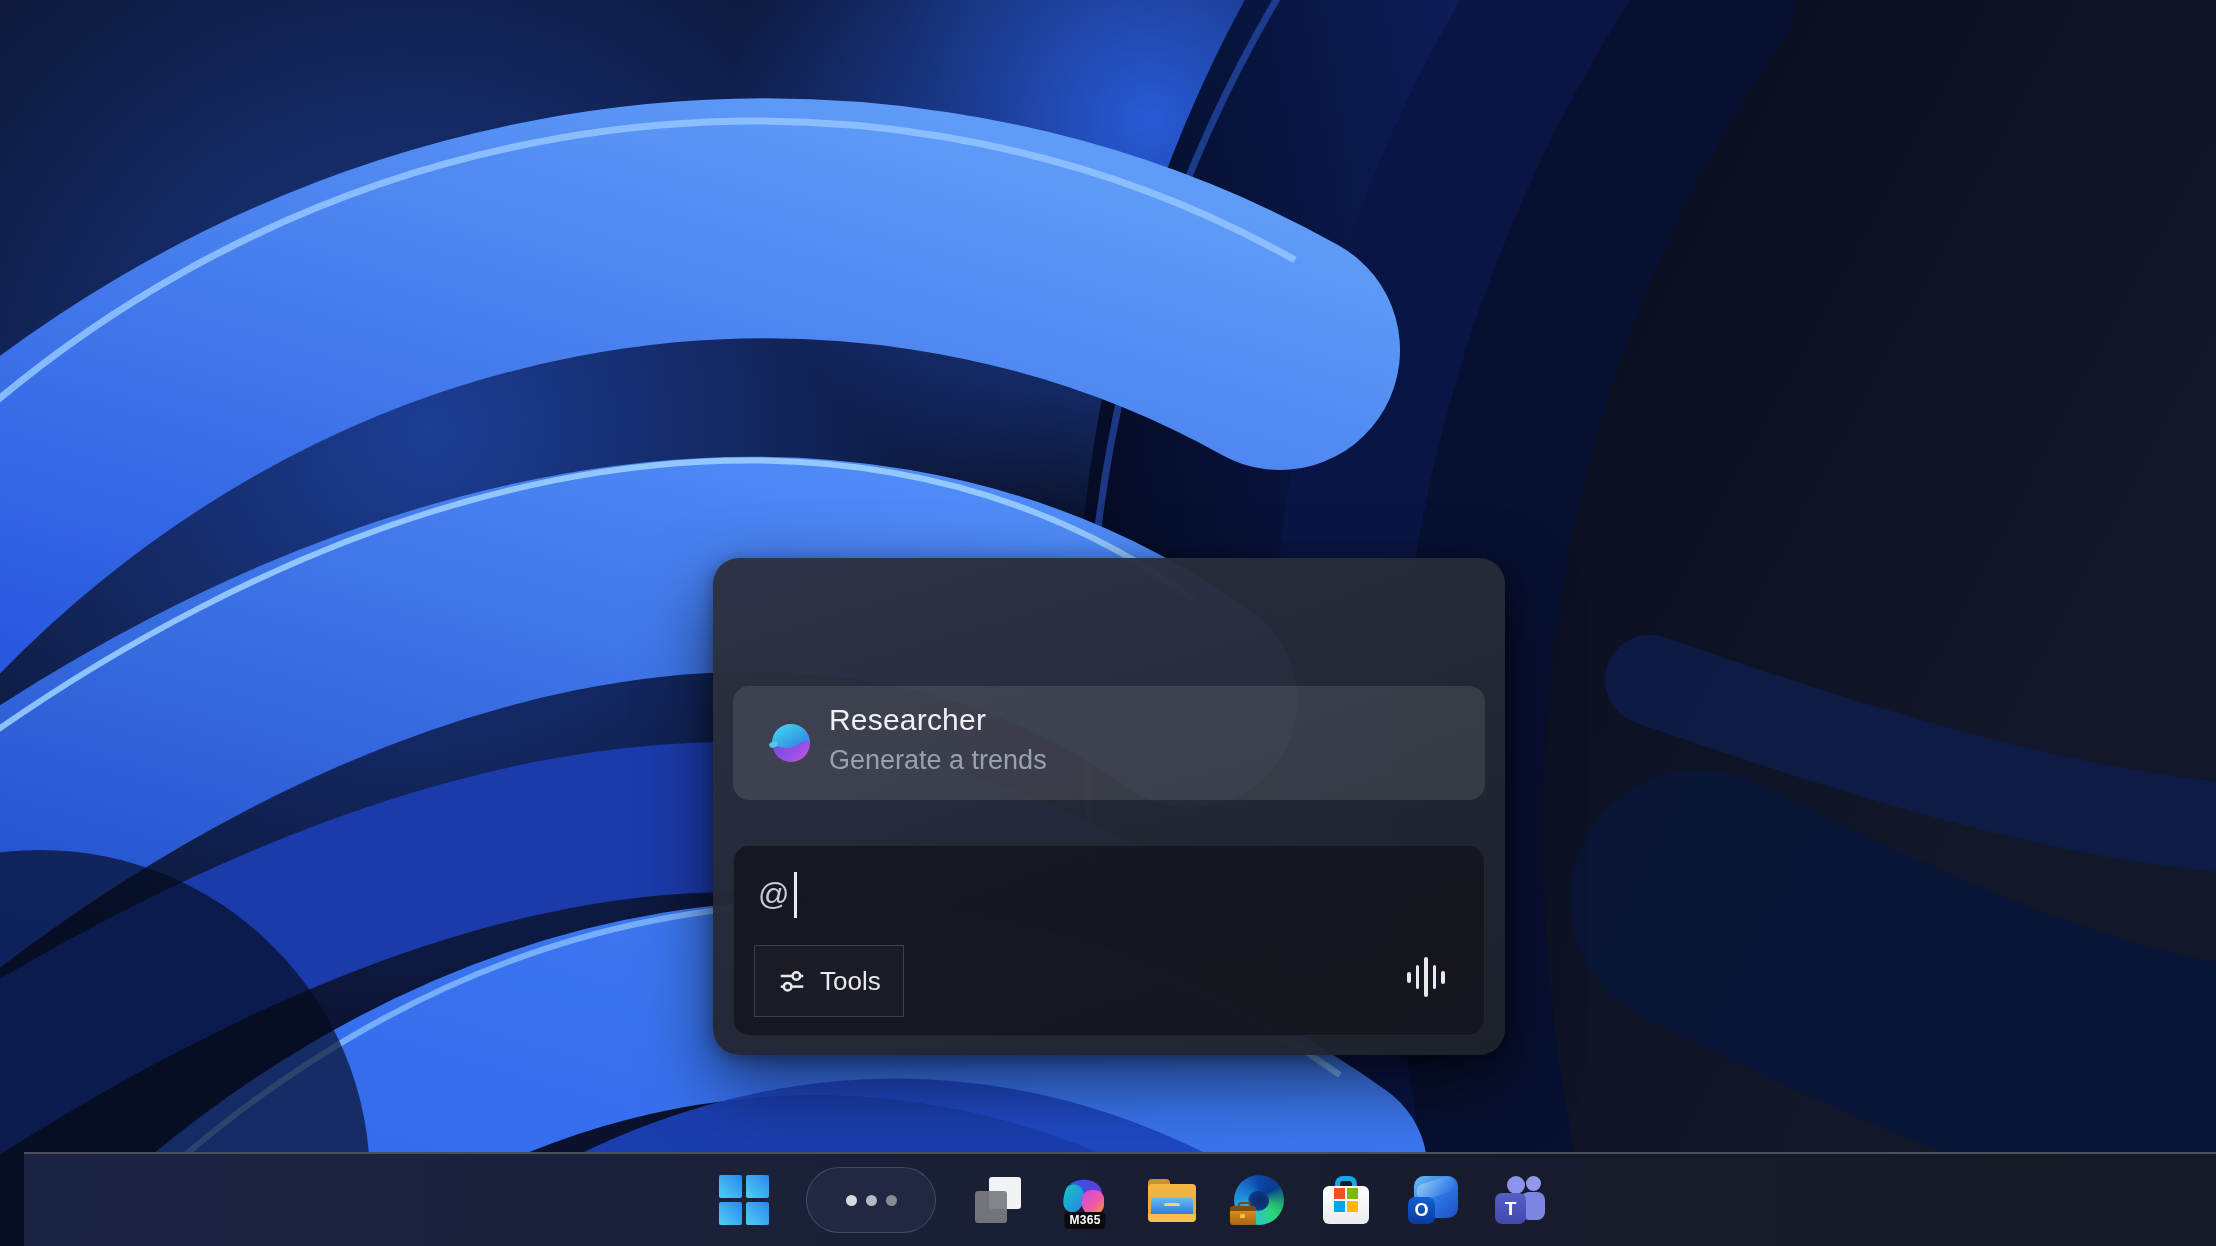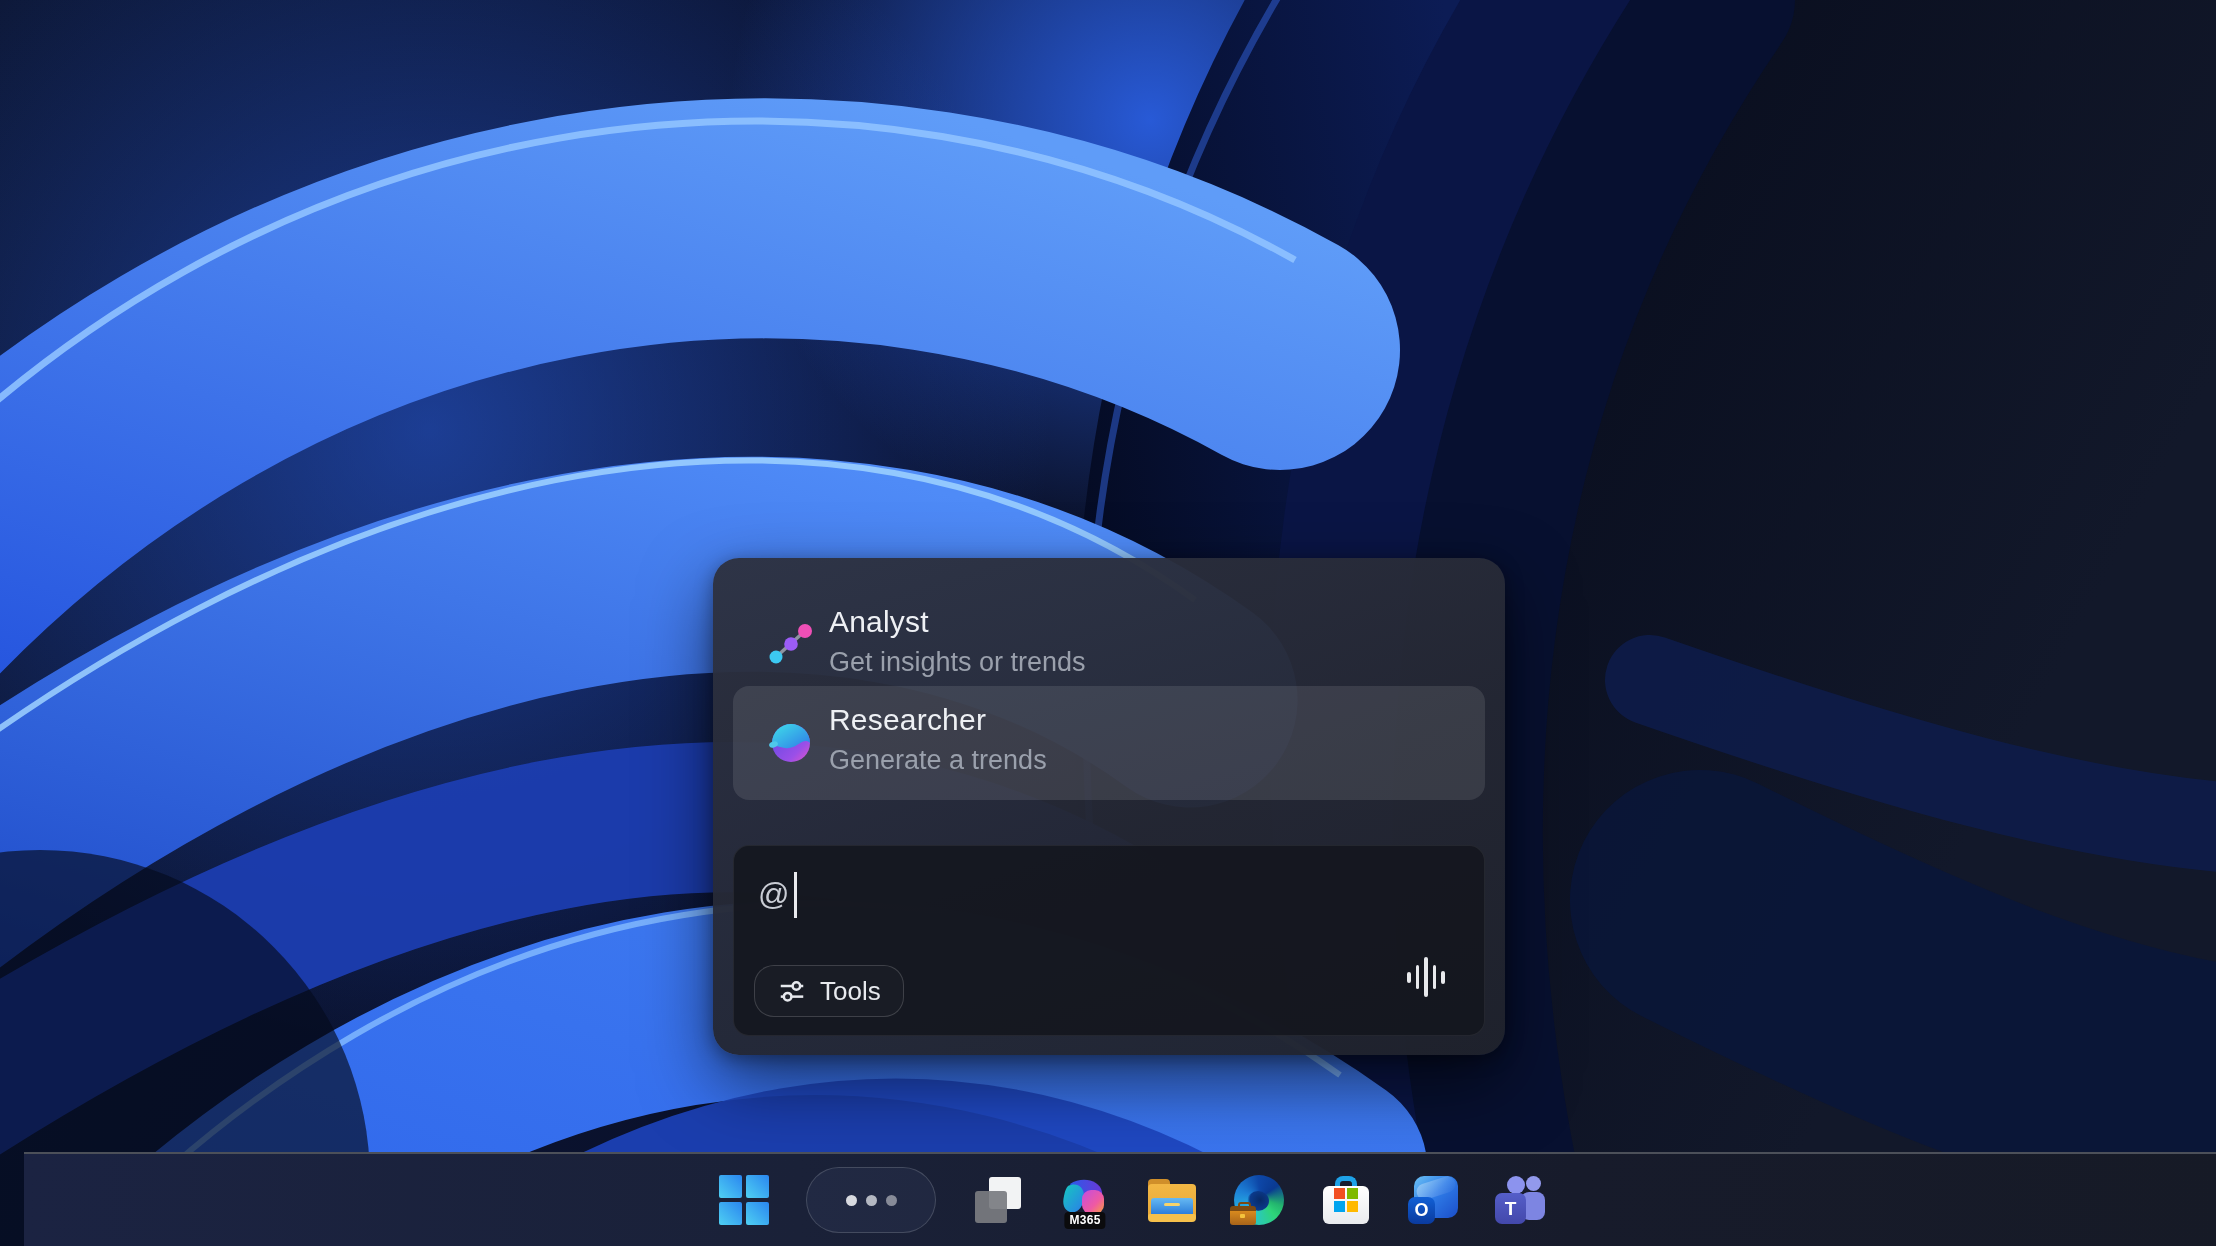--- a/index.html
+++ b/index.html
@@ -27,22 +27,22 @@
 
   .input-box { position:absolute; left:20px; top:287px; width:752px; height:191px;
     border-radius:16px; background:rgba(19,22,30,0.88);
     border:1px solid rgba(255,255,255,0.07); }
   .input-line { position:absolute; left:24px; top:26px; display:flex; align-items:center; }
   .input-value { font-size:31px; color:#c9ccd4; }
   .caret { width:3px; height:46px; background:#e9eaee; margin-left:5px;
     animation:blink 1.1s steps(1) infinite; }
   @keyframes blink { 50% { opacity:0; } }
 
-  .tools-btn { position:absolute; left:20px; bottom:18px; height:52px; padding:0 22px;
-    display:flex; align-items:center; gap:13px; border-radius:20px;
+  .tools-btn { position:absolute; left:20px; bottom:18px; height:72px; padding:0 22px;
+    display:flex; align-items:center; gap:13px; border-radius:0;
     border:1px solid rgba(255,255,255,0.16); background:rgba(255,255,255,0.02); cursor:pointer; }
   .tools-label { font-size:26px; color:#e7e9ee; }
   .voice { position:absolute; right:36px; bottom:30px; width:44px; height:56px;
     display:flex; align-items:center; justify-content:center; gap:5px; cursor:pointer; }
   .voice i { display:block; width:3.5px; border-radius:2px; background:#e8e9ec; }
   .voice i:nth-child(1){height:11px;} .voice i:nth-child(2){height:24px;}
   .voice i:nth-child(3){height:40px;} .voice i:nth-child(4){height:24px;}
   .voice i:nth-child(5){height:13px;}
 
   
@@ -193,30 +193,20 @@
       <path d="M 60 1380 C 430 960 920 880 1330 1170" fill="none" stroke="url(#gb3)" stroke-width="195" stroke-linecap="round"></path>
       <path d="M 55 1282 C 425 870 930 785 1340 1075" fill="none" stroke="#86bdff" stroke-width="6" opacity="0.8"></path>
       <path d="M 330 1420 C 620 1120 960 1060 1260 1260" fill="none" stroke="#1d44bc" stroke-width="130" stroke-linecap="round" opacity="0.9"></path>
 
       <circle cx="40" cy="1180" r="330" fill="#050b1d" opacity="0.65"></circle>
     </svg>
   </div>
 
   <div class="flyout">
 
-    <div class="agent-row analyst">
-      <svg class="agent-icon" viewBox="0 0 48 48">
-        <line x1="9" y1="36" x2="39" y2="9" stroke="#8e93a0" stroke-width="3.5"></line>
-        <circle cx="9" cy="36" r="6.5" fill="#3cc9f2"></circle>
-        <circle cx="24" cy="23" r="6.8" fill="#9b5cf6"></circle>
-        <circle cx="38" cy="10" r="7" fill="#ee4fb6"></circle>
-      </svg>
-      <div class="agent-title">Analyst</div>
-      <div class="agent-desc">Get insights or trends</div>
-    </div>
 
     <div class="agent-row researcher">
       <svg class="agent-icon" viewBox="0 0 48 48">
         <defs>
           <linearGradient id="resTop" x1="0" y1="0" x2="1" y2="1">
             <stop offset="0" stop-color="#3fe0e8"></stop>
               <stop offset="1" stop-color="#2f7ae8"></stop>
           </linearGradient>
           <linearGradient id="resBot" x1="0" y1="0" x2="1" y2="1">
             <stop offset="0" stop-color="#5a48e0"></stop>

